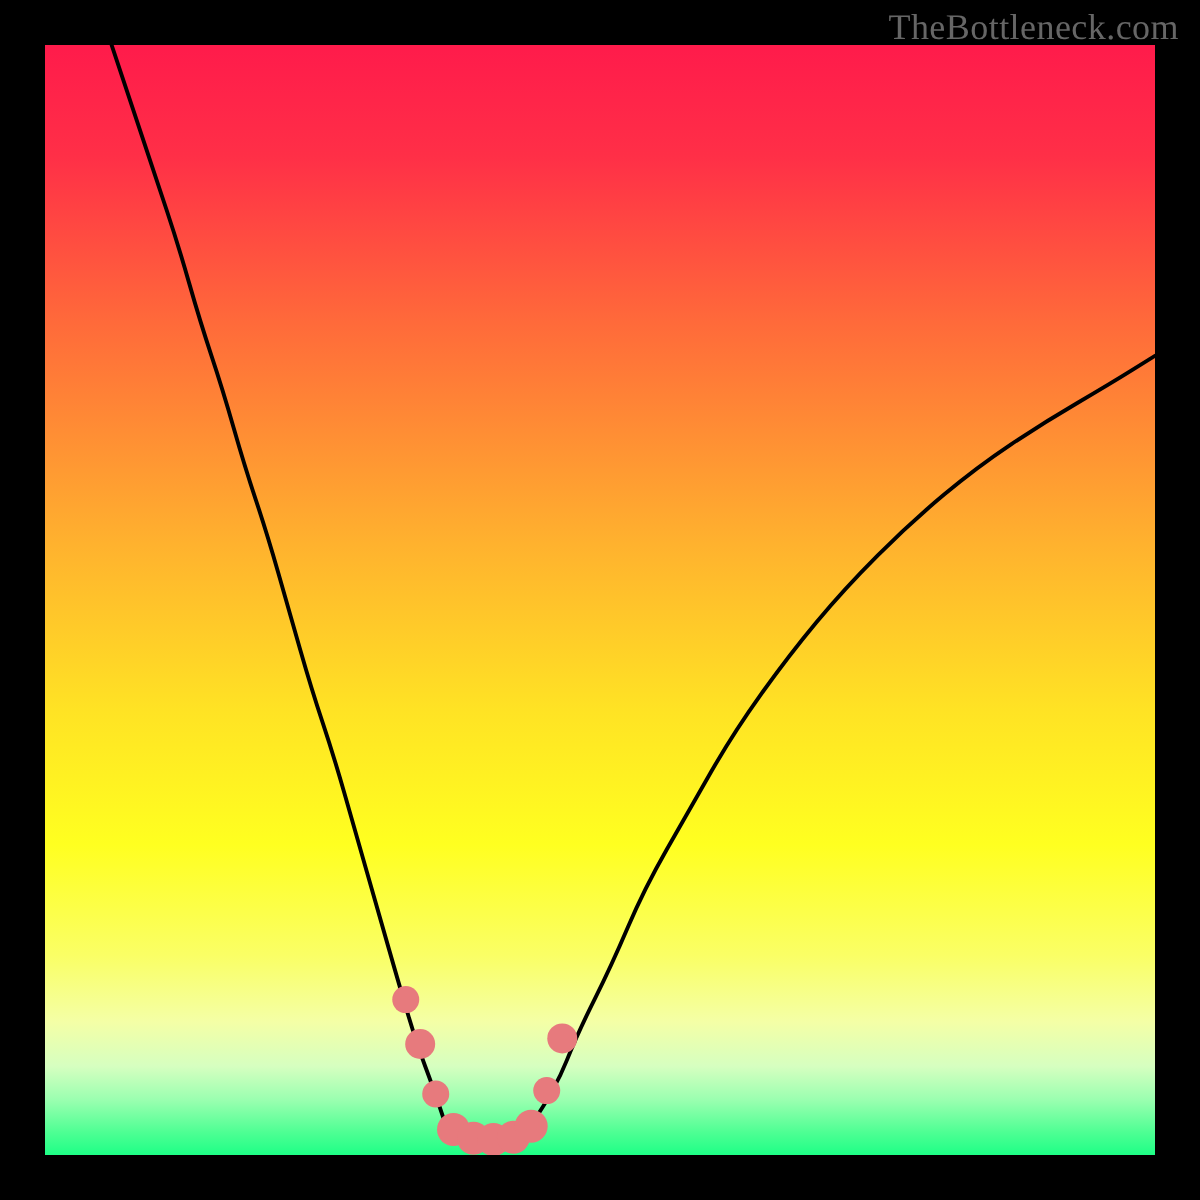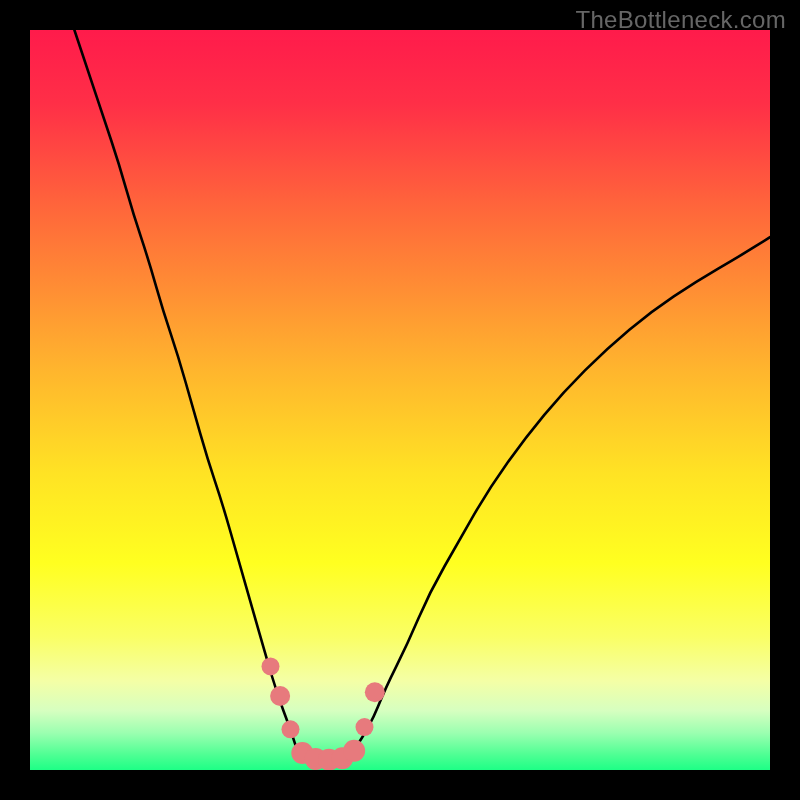--- a/index.html
+++ b/index.html
@@ -11,20 +11,21 @@
     overflow: hidden;
     font-family: Arial, Helvetica, sans-serif;
   }
   .frame {
     position: absolute;
     left: 0;
     top: 0;
     width: 800px;
     height: 684px;
     background: #000;
+    font-family: Liberation Serif, serif;
   }
   .plot {
     position: absolute;
     left: 30px;
     top: 30px;
     width: 740px;
     height: 740px;
     overflow: hidden;
   }
   .watermark {

